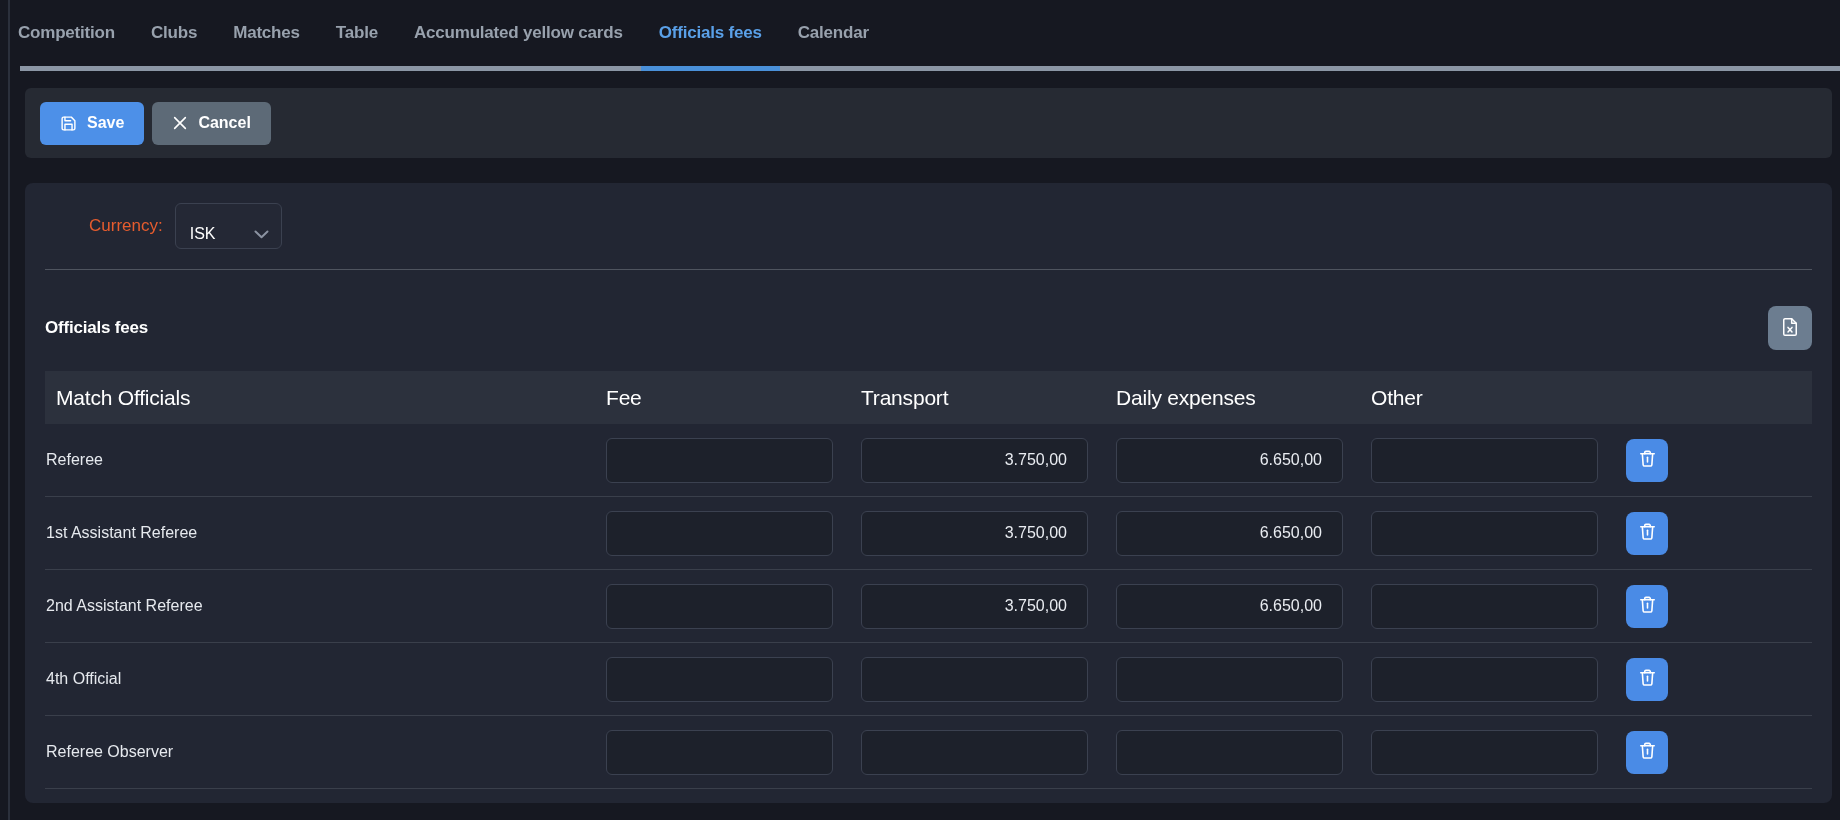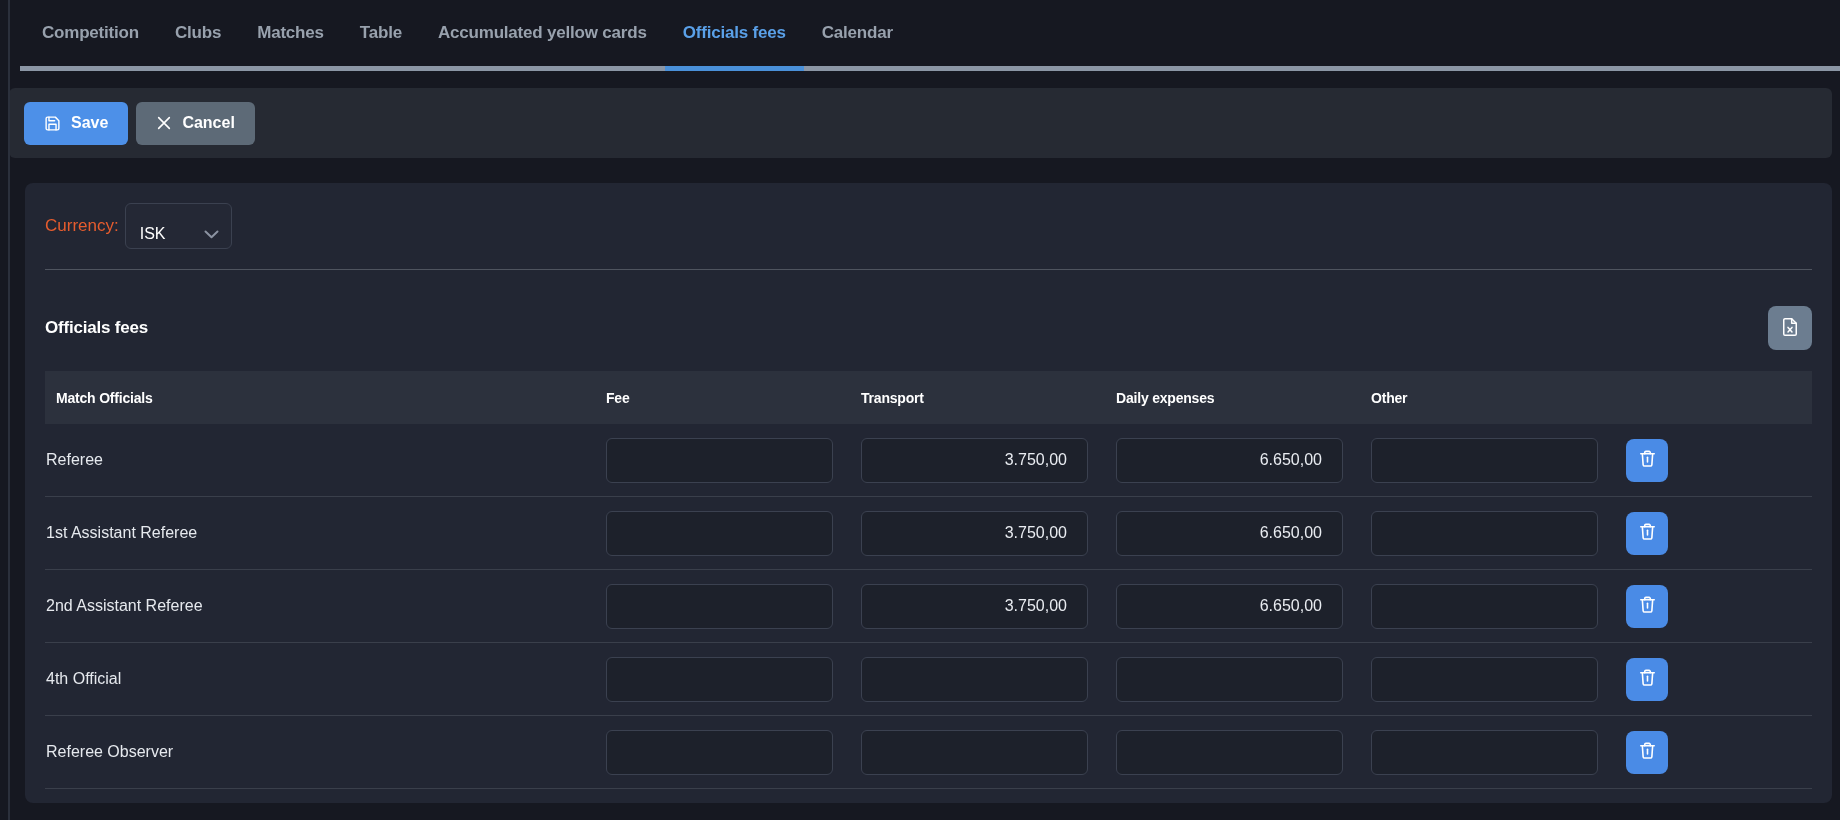--- a/index.html
+++ b/index.html
@@ -26,54 +26,54 @@
   html,body{width:1840px;height:820px;overflow:hidden;}
   body{
     background:var(--page-bg);
     font-family:"Liberation Sans", sans-serif;
     color:var(--text-main);
     position:relative;
   }
   .left-edge-line{position:absolute;left:8px;top:0;bottom:0;width:2px;background:#2b303c;}
 
   
-  .nav-bar{height:66px;display:flex;align-items:center;padding-left:24px;}
+  .nav-bar{height:66px;display:flex;align-items:center;}
   .tab{
     position:relative;height:66px;display:flex;align-items:center;
     padding:0 18px;font-size:17px;font-weight:bold;letter-spacing:-0.2px;
     color:var(--tab-inactive);cursor:pointer;white-space:nowrap;background:none;border:none;
     font-family:"Liberation Sans", sans-serif;
   }
   .tab.active{color:var(--tab-active);}
   .tab.active::after{
     content:"";position:absolute;left:0;right:0;bottom:-5px;height:5px;
     background:var(--underline-blue);z-index:2;
   }
   .underline-track{height:5px;background:var(--underline-gray);margin-left:20px;}
 
   
   .toolbar-panel{
-    margin:17px 8px 0 9px;height:70px;background:var(--toolbar-bg);
+    margin:17px 8px 0 25px;height:70px;background:var(--toolbar-bg);
     border-radius:6px;display:flex;align-items:center;padding-left:15px;gap:8px;
   }
   .btn{
     display:inline-flex;align-items:center;gap:10px;height:43px;padding:0 20px;
     border:none;border-radius:6px;color:#fff;font-size:16px;font-weight:bold;
     cursor:pointer;font-family:"Liberation Sans", sans-serif;
   }
   .btn-save{background:var(--save-blue);}
   .btn-cancel{background:var(--cancel-gray);}
   .btn svg{display:block;}
 
   
   .main-panel{
     margin:25px 8px 0 25px;background:var(--panel-bg);border-radius:8px;
     padding-bottom:14px;
   }
-  .currency-row{padding:20px 20px 0;display:flex;align-items:center;gap:6px;}
+  .currency-row{padding:20px 20px 0;display:flex;align-items:center;gap:12px;margin-left:44px;}
   .currency-label{font-size:17px;color:var(--currency-orange);}
   .currency-select{
     width:107px;height:46px;background:#242835;border:1px solid var(--input-border);
     border-radius:6px;display:flex;align-items:center;justify-content:space-between;
     padding:16px 12px 0 14px;color:#fff;font-size:16px;cursor:pointer;
   }
   .divider{border:none;border-top:1px solid var(--divider);margin:20px 20px 0;}
 
   .section-header{margin:36px 20px 0;height:44px;display:flex;align-items:center;justify-content:space-between;}
   .section-title{font-size:17px;font-weight:bold;color:#fff;letter-spacing:-0.2px;}
@@ -83,21 +83,21 @@
   }
 
   
   .fees-table{margin:21px 20px 0;}
   .t-grid{
     display:grid;
     grid-template-columns:1fr 227px 227px 227px 227px 186px;
     column-gap:28px;align-items:center;
   }
   .t-head{height:53px;background:var(--header-bg);}
-  .t-head .th{font-size:14px;font-weight:bold;color:#fff;letter-spacing:-0.2px;}
+  .t-head .th{font-size:21px;font-weight:normal;color:#fff;letter-spacing:-0.2px;}
   .t-head .th:first-child{padding-left:11px;}
   .t-row{height:73px;border-bottom:1px solid var(--row-divider);}
   .official-label{font-size:16px;color:var(--text-main);padding-left:1px;}
   .fee-input{
     width:227px;height:45px;background:var(--input-bg);border:1px solid var(--input-border);
     border-radius:6px;color:#e9ecf1;font-size:16px;text-align:right;padding:0 20px;
     font-family:"Liberation Sans", sans-serif;outline:none;
   }
   .btn-delete{
     width:42px;height:43px;background:var(--delete-blue);border:none;border-radius:8px;

